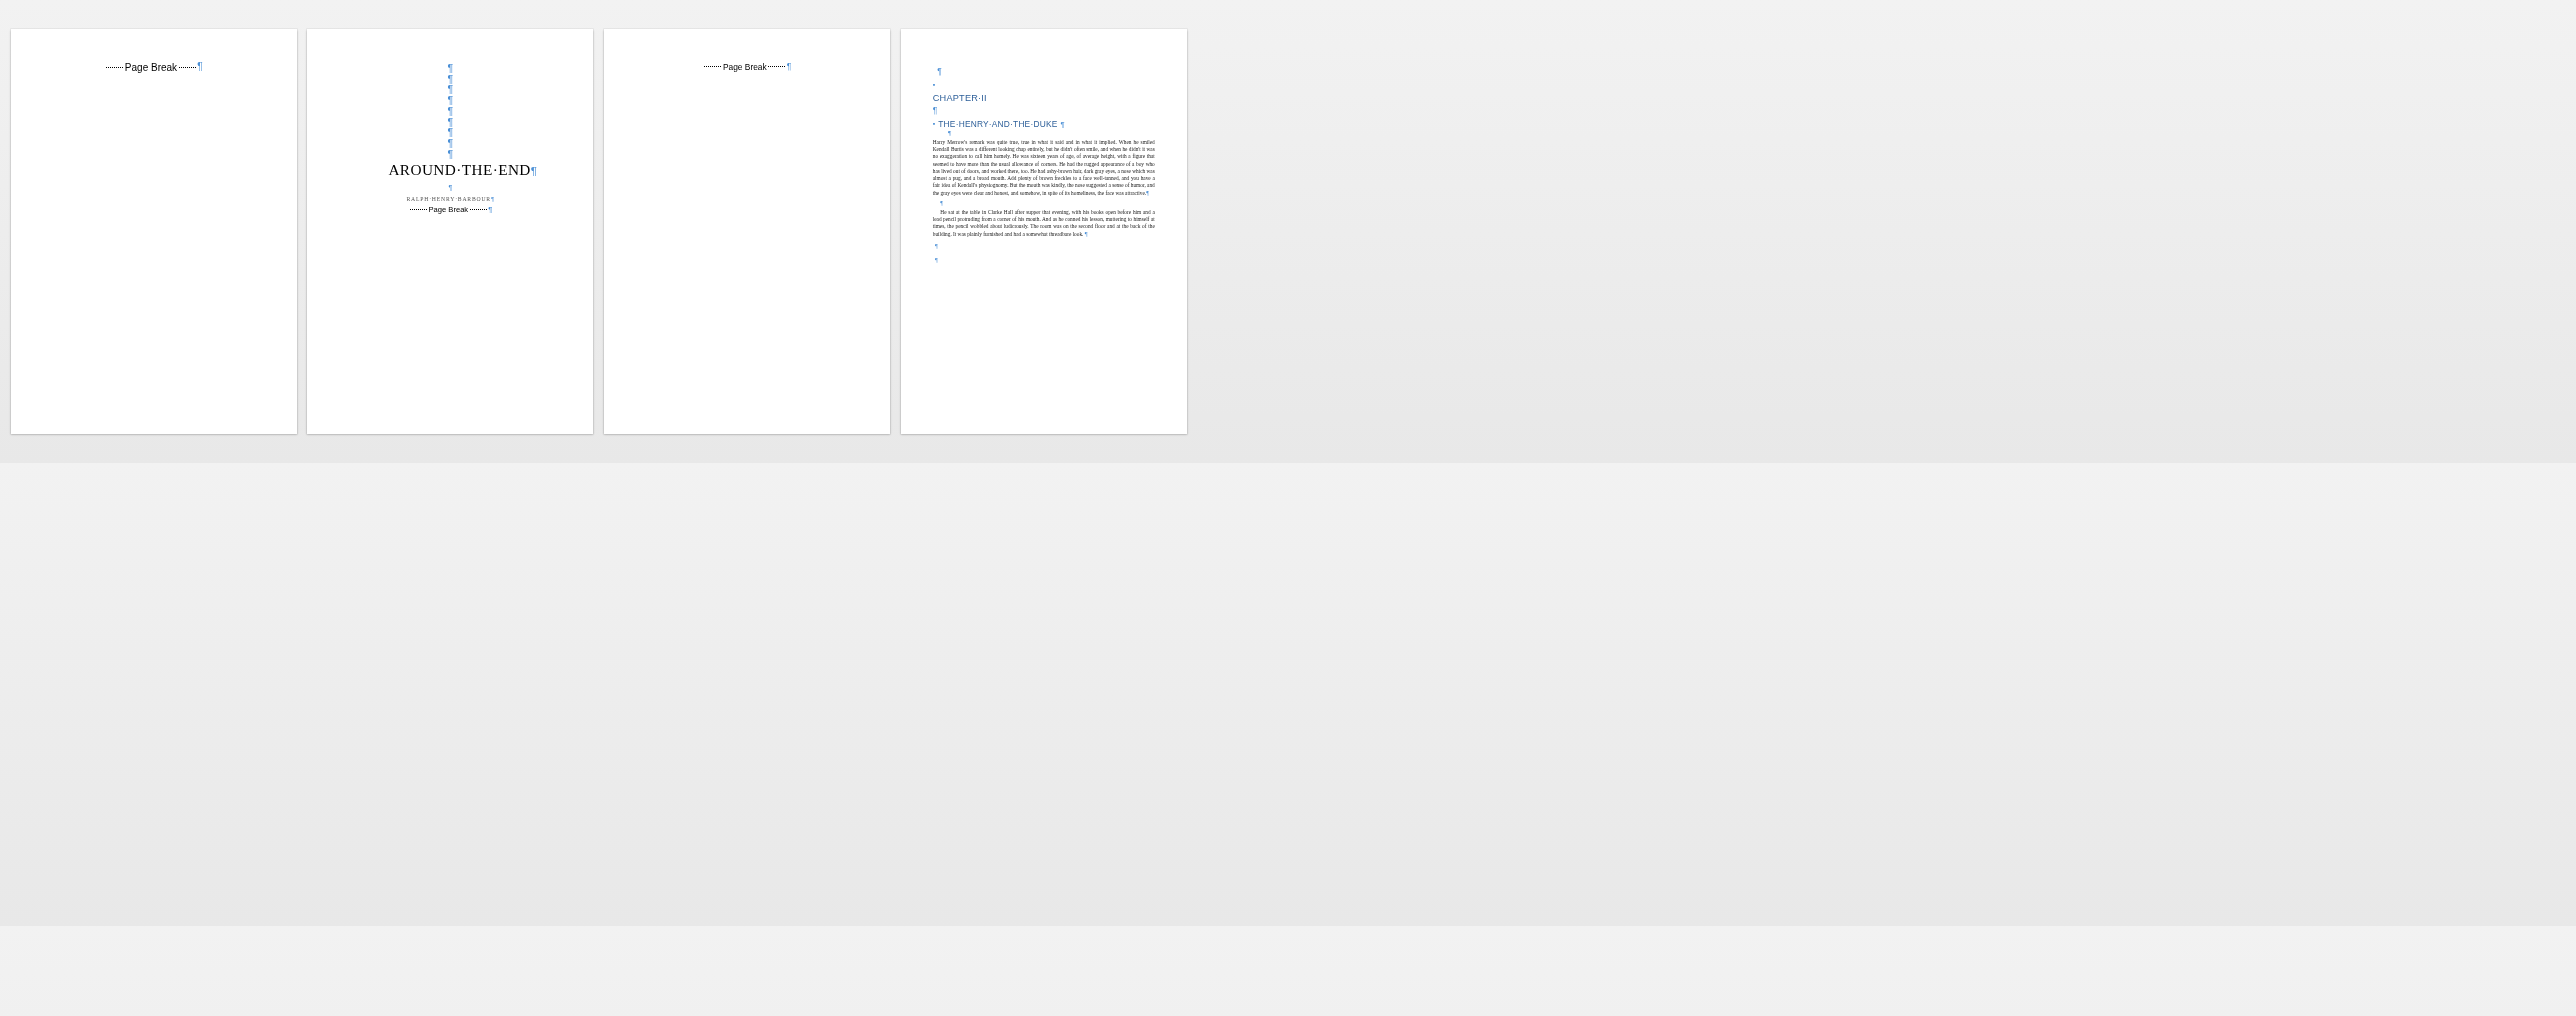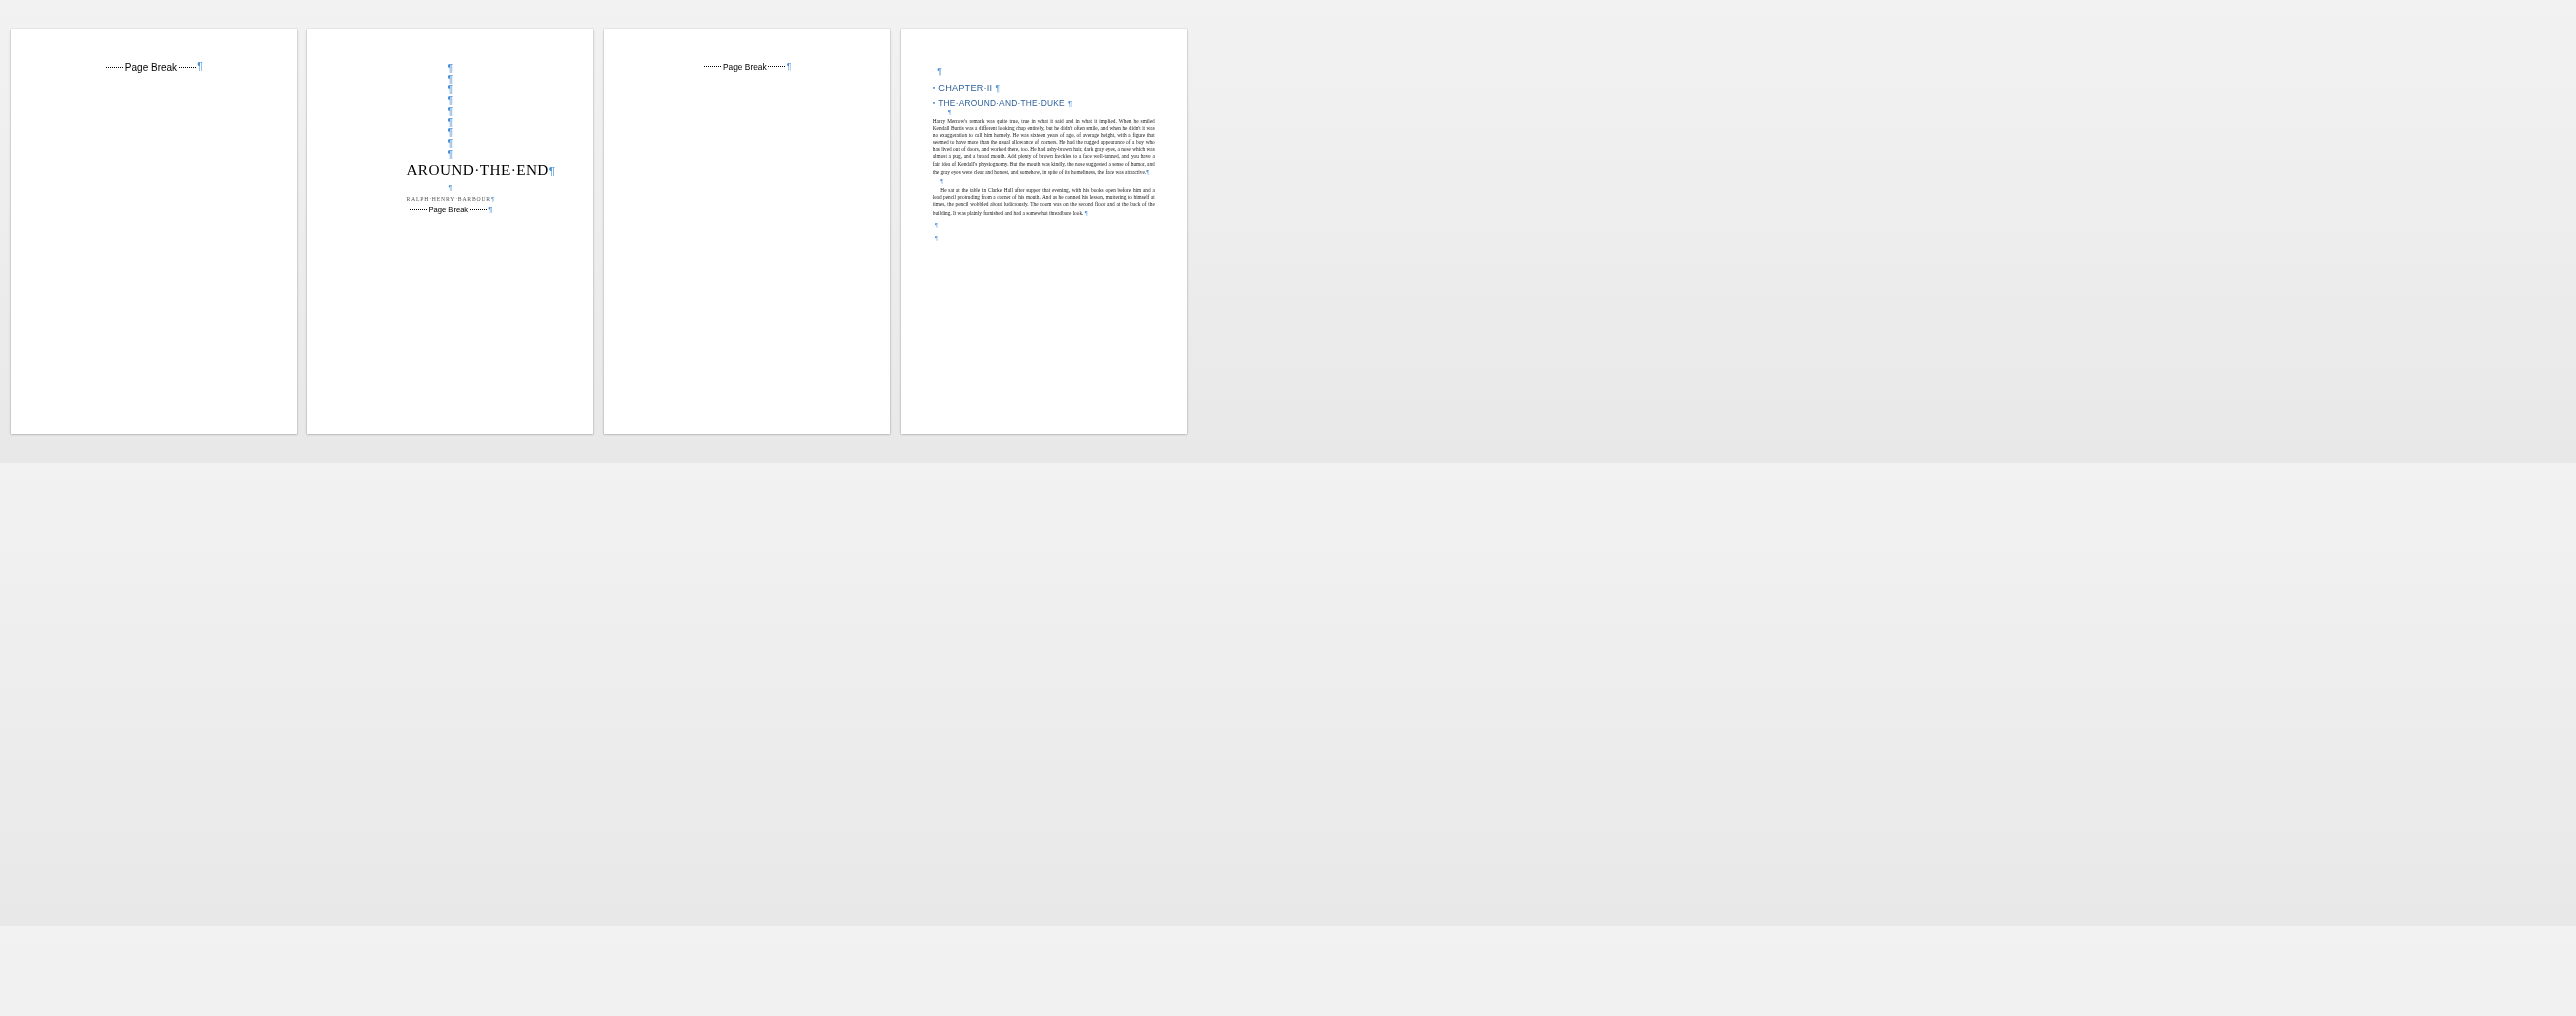--- a/index.html
+++ b/index.html
@@ -11,21 +11,21 @@
     gap: 10.7px;
     justify-content: flex-start;
     align-items: flex-start;
     overflow-x: auto;
   }
   .page {
     background: #fff;
     width: 286px;
     height: 405px;
     box-shadow: 0 0.8px 2.3px rgba(0,0,0,.25), 0 0 0 0.8px rgba(0,0,0,.05);
-    padding: 34px 38px;
+    padding: 34px 56px;
     flex-shrink: 0;
     position: relative;
   }
   .page-break {
     display: flex;
     align-items: center;
     justify-content: center;
     font-family: "Helvetica Neue", Arial, sans-serif;
     font-size: 10px;
     color: #000;
@@ -158,28 +158,28 @@
     <span>Page Break</span>
     <span class="line"></span>
     <span class="pilcrow" style="font-size:8.4px;">¶</span>
   </div>
 </div>
 
 <div class="page" style="padding:34px 32px;">
   <div style="margin-left:4.6px;">
     <span class="pilcrow" style="font-size:8.4px;">¶</span>
   </div>
-  <div class="heading-row" style="margin-top:4.6px;">
+  <div class="heading-row" style="margin-top:4.6px;flex-direction:column;">
     <span class="bullet">▪</span>
     <span class="chapter">CHAPTER·II</span>
       <span class="pilcrow" style="font-size:8.4px;">¶</span>
   </div>
   <div class="heading-row" style="margin-top:5.3px;">
     <span class="bullet">▪</span>
-    <span class="subhead">THE·AROUND·AND·THE·DUKE</span>
+    <span class="subhead">THE·HENRY·AND·THE·DUKE</span>
       <span class="pilcrow" style="font-size:7.6px;">¶</span>
   </div>
   <div class="sub-pil">
     <span>¶</span>
   </div>
   <div class="body-text">
     <span>Harry Merrow's remark was quite true, true in what it said and in what it implied. When he smiled Kendall Burtis was a different looking chap entirely, but he didn't often smile, and when he didn't it was no exaggeration to call him homely. He was sixteen years of age, of average height, with a figure that seemed to have more than the usual allowance of corners. He had the rugged appearance of a boy who has lived out of doors, and worked there, too. He had ashy-brown hair, dark gray eyes, a nose which was almost a pug, and a broad mouth. Add plenty of brown freckles to a face well-tanned, and you have a fair idea of Kendall's physiognomy. But the mouth was kindly, the nose suggested a sense of humor, and the gray eyes were clear and honest, and somehow, in spite of its homeliness, the face was attractive.</span><span class="small-pil">¶</span>
   </div>
   <div class="body-text" style="color:#4a8fd6;margin-left:7.6px;">
     <span class="small-pil">¶</span>

